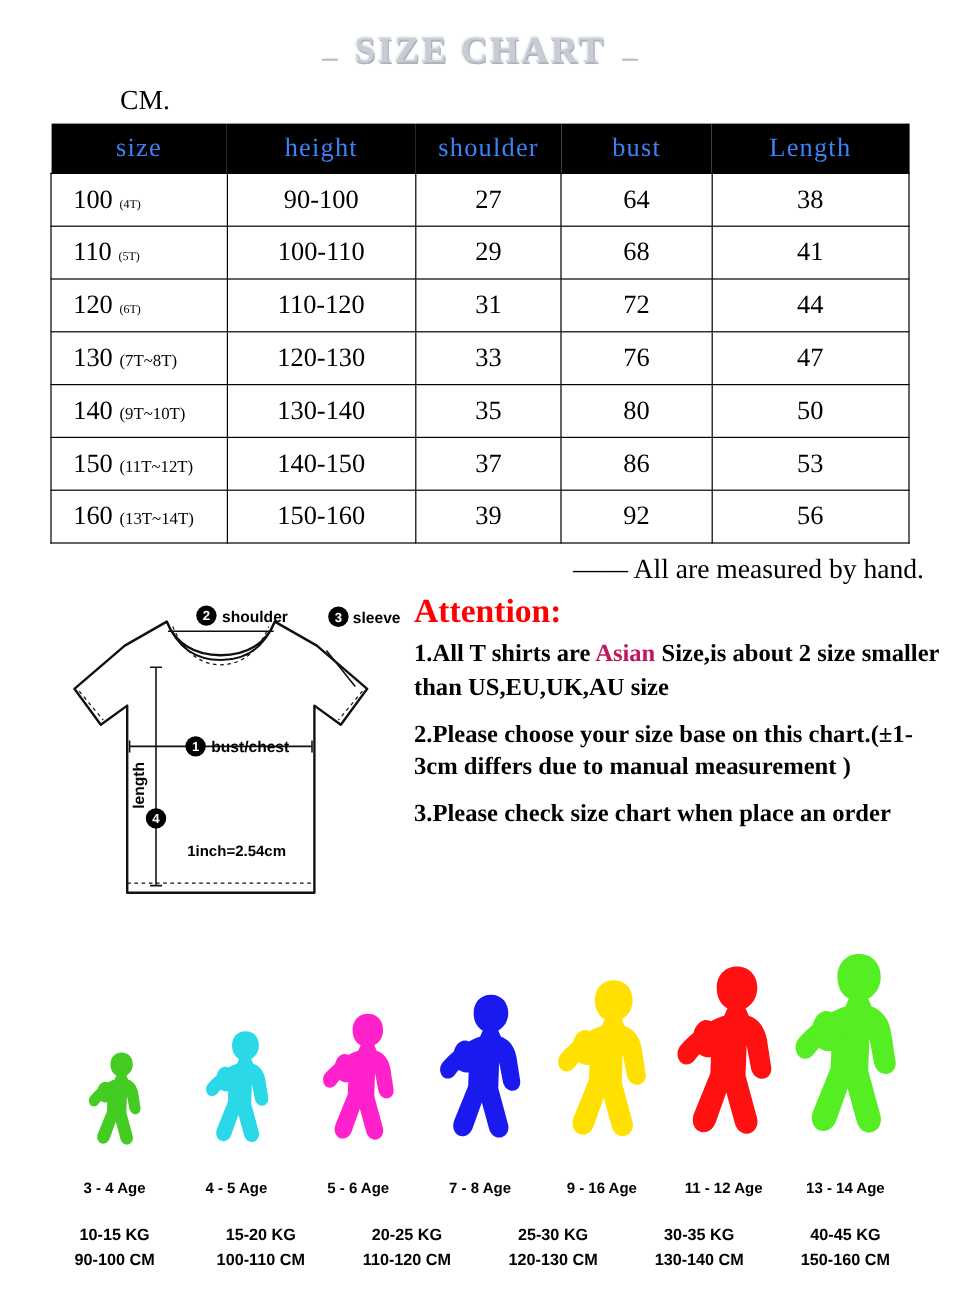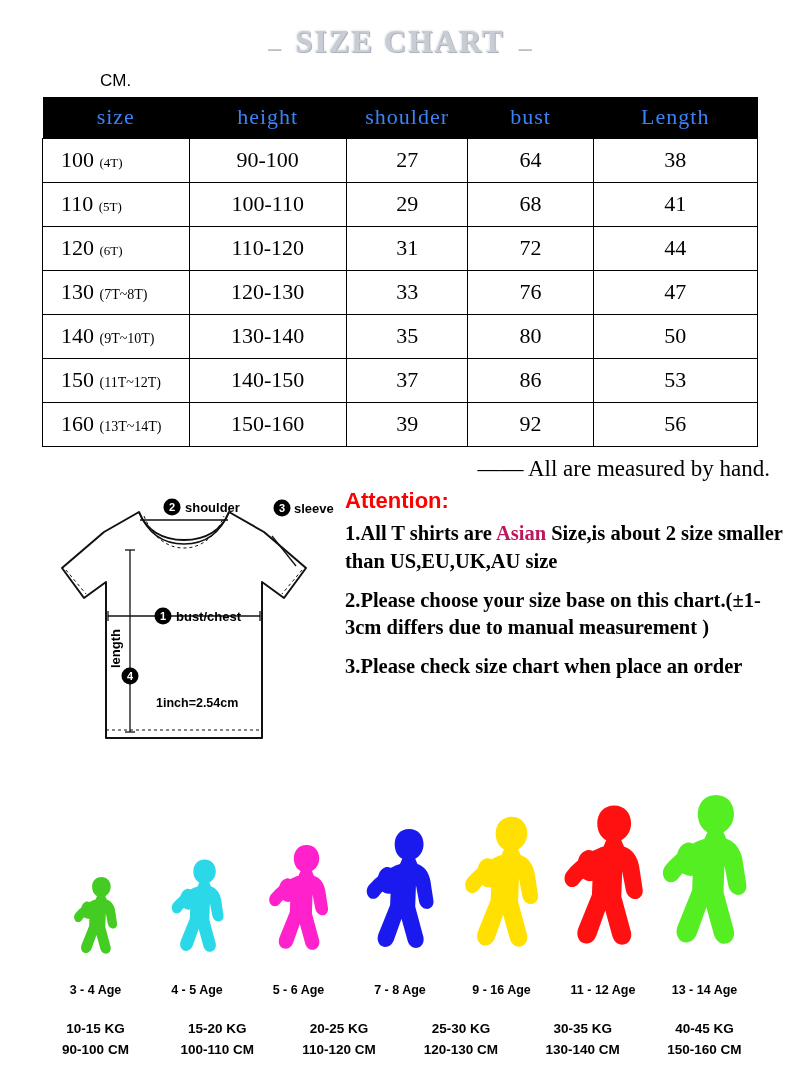--- a/index.html
+++ b/index.html
@@ -37,22 +37,22 @@
     color: #b9bec7;
     font-size: 26px;
     font-weight: bold;
     vertical-align: middle;
     padding: 0 10px;
   }
 
   
   .cm-label {
     margin: 8px 0 6px 100px;
-    font-size: 17px;
-    font-family: Liberation Sans, sans-serif;
+    font-size: 23px;
+    font-family: Liberation Serif, serif;
   }
 
   
   .table-wrap {
     margin: 0 auto;
     width: 716px;
   }
   table.size-table {
     border-collapse: collapse;
     width: 100%;
@@ -73,21 +73,21 @@
     text-align: center;
     font-size: 22px;
     padding: 8px 0 9px 0;
     font-family: "Liberation Serif", serif;
   }
   table.size-table tr td:first-child {
     text-align: left;
     padding-left: 18px;
   }
   .sz-main { font-size: 22px; }
-  .sz-sub  { font-size: 13px; }
+  .sz-sub  { font-size: 10px; }
   .sz-sub.small { font-size: 14px; }
 
   
   col.c1 { width: 20.5%; }
   col.c2 { width: 22%; }
   col.c3 { width: 17%; }
   col.c4 { width: 17.5%; }
   col.c5 { width: 23%; }
 
   
@@ -111,23 +111,23 @@
     height: 275px;
   }
   .attention-box {
     position: absolute;
     left: 345px;
     top: 6px;
     width: 440px;
   }
   .attention-title {
     color: #ff0000;
-    font-size: 22px;
-    font-weight: bold;
-    font-family: Liberation Sans, sans-serif;
+    font-size: 28px;
+    font-weight: bold;
+    font-family: Liberation Serif, serif;
     margin: 0 0 6px 0;
   }
   .attention-line {
     font-size: 20.5px;
     font-family: "Liberation Serif", serif;
     font-weight: bold;
     line-height: 1.33;
     margin-bottom: 12px;
   }
   .asian {

